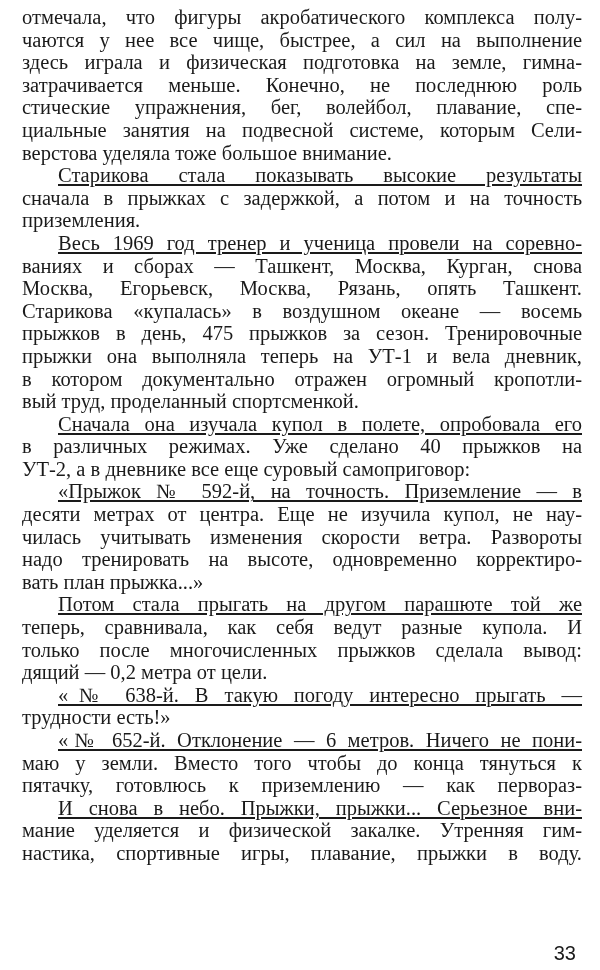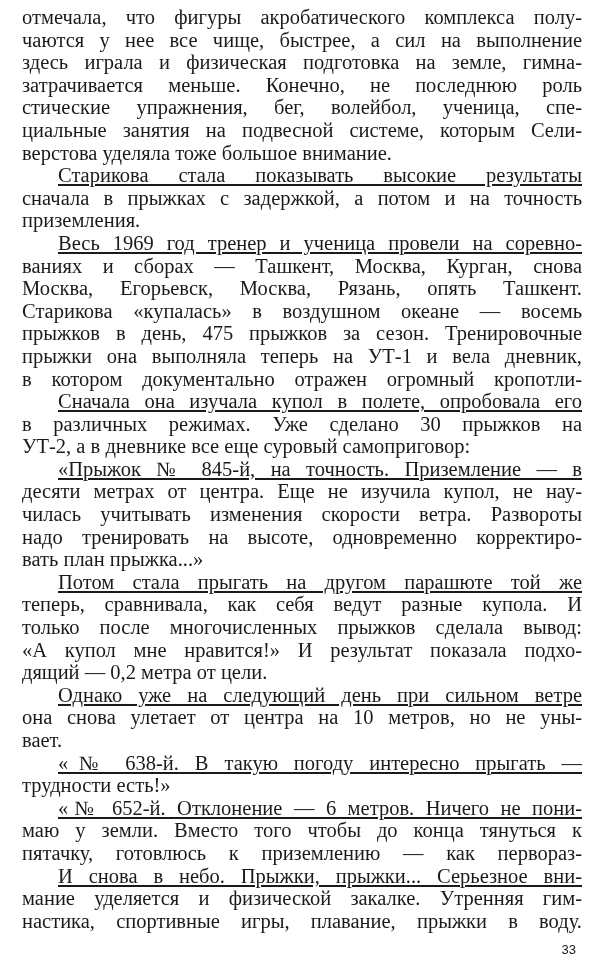--- a/index.html
+++ b/index.html
@@ -8,73 +8,68 @@
     position: absolute; left: 22px; top: 6px; width: 560px;
     font-family: "Liberation Serif", "DejaVu Serif", serif;
     font-size: 20.5px; line-height: 22.6px; color: #1a1a1a;
   }
   .line { display: block; white-space: nowrap; text-align: justify; text-align-last: justify; height: 22.6px; }
   .line.last { text-align-last: left; }
   .line.indent { padding-left: 36px; text-decoration: underline; }
   .page-number {
     position: absolute; right: 24px; top: 942px;
     font-family: "Liberation Sans", "DejaVu Sans", sans-serif;
-    font-size: 13px; color: #1a1a1a;
+    font-size: 20px; color: #1a1a1a;
   }
 </style>
 </head>
 <body>
 
 <div class="page" id="page-body">
     <div>
       <span class="line">отмечала, что фигуры акробатического комплекса полу-</span>
       <span class="line">чаются у нее все чище, быстрее, а сил на выполнение</span>
       <span class="line">здесь играла и физическая подготовка на земле, гимна-</span>
       <span class="line">затрачивается меньше. Конечно, не последнюю роль</span>
-      <span class="line">стические упражнения, бег, волейбол, ученица, спе-</span>
+      <span class="line">стические упражнения, бег, волейбол, плавание, спе-</span>
       <span class="line">циальные занятия на подвесной системе, которым Сели-</span>
       <span class="line last">верстова уделяла тоже большое внимание.</span>
     </div>
     <div>
       <span class="line indent">Старикова стала показывать высокие результаты</span>
       <span class="line">сначала в прыжках с задержкой, а потом и на точность</span>
       <span class="line last">приземления.</span>
     </div>
     <div>
       <span class="line indent">Весь 1969 год тренер и ученица провели на соревно-</span>
       <span class="line">ваниях и сборах — Ташкент, Москва, Курган, снова</span>
       <span class="line">Москва, Егорьевск, Москва, Рязань, опять Ташкент.</span>
       <span class="line">Старикова «купалась» в воздушном океане — восемь</span>
       <span class="line">прыжков в день, 475 прыжков за сезон. Тренировочные</span>
       <span class="line">прыжки она выполняла теперь на УТ-1 и вела дневник,</span>
       <span class="line">в котором документально отражен огромный кропотли-</span>
+      <span class="line last">вый труд, проделанный спортсменкой.</span>
     </div>
     <div>
       <span class="line indent">Сначала она изучала купол в полете, опробовала его</span>
-      <span class="line">в различных режимах. Уже сделано 30 прыжков на</span>
+      <span class="line">в различных режимах. Уже сделано 40 прыжков на</span>
       <span class="line last">УТ-2, а в дневнике все еще суровый самоприговор:</span>
     </div>
     <div>
-      <span class="line indent">«Прыжок № 845-й, на точность. Приземление — в</span>
+      <span class="line indent">«Прыжок № 592-й, на точность. Приземление — в</span>
       <span class="line">десяти метрах от центра. Еще не изучила купол, не нау-</span>
       <span class="line">чилась учитывать изменения скорости ветра. Развороты</span>
       <span class="line">надо тренировать на высоте, одновременно корректиро-</span>
       <span class="line last">вать план прыжка...»</span>
     </div>
     <div>
       <span class="line indent">Потом стала прыгать на другом парашюте той же</span>
       <span class="line">теперь, сравнивала, как себя ведут разные купола. И</span>
       <span class="line">только после многочисленных прыжков сделала вывод:</span>
-      <span class="line">«А купол мне нравится!» И результат показала подхо-</span>
       <span class="line last">дящий — 0,2 метра от цели.</span>
-    </div>
-    <div>
-      <span class="line indent">Однако уже на следующий день при сильном ветре</span>
-      <span class="line">она снова улетает от центра на 10 метров, но не уны-</span>
-      <span class="line last">вает.</span>
     </div>
     <div>
       <span class="line indent">«№ 638-й. В такую погоду интересно прыгать —</span>
       <span class="line last">трудности есть!»</span>
     </div>
     <div>
       <span class="line indent">«№ 652-й. Отклонение — 6 метров. Ничего не пони-</span>
       <span class="line">маю у земли. Вместо того чтобы до конца тянуться к</span>
       <span class="line">пятачку, готовлюсь к приземлению — как перворaз-</span>
     </div>

